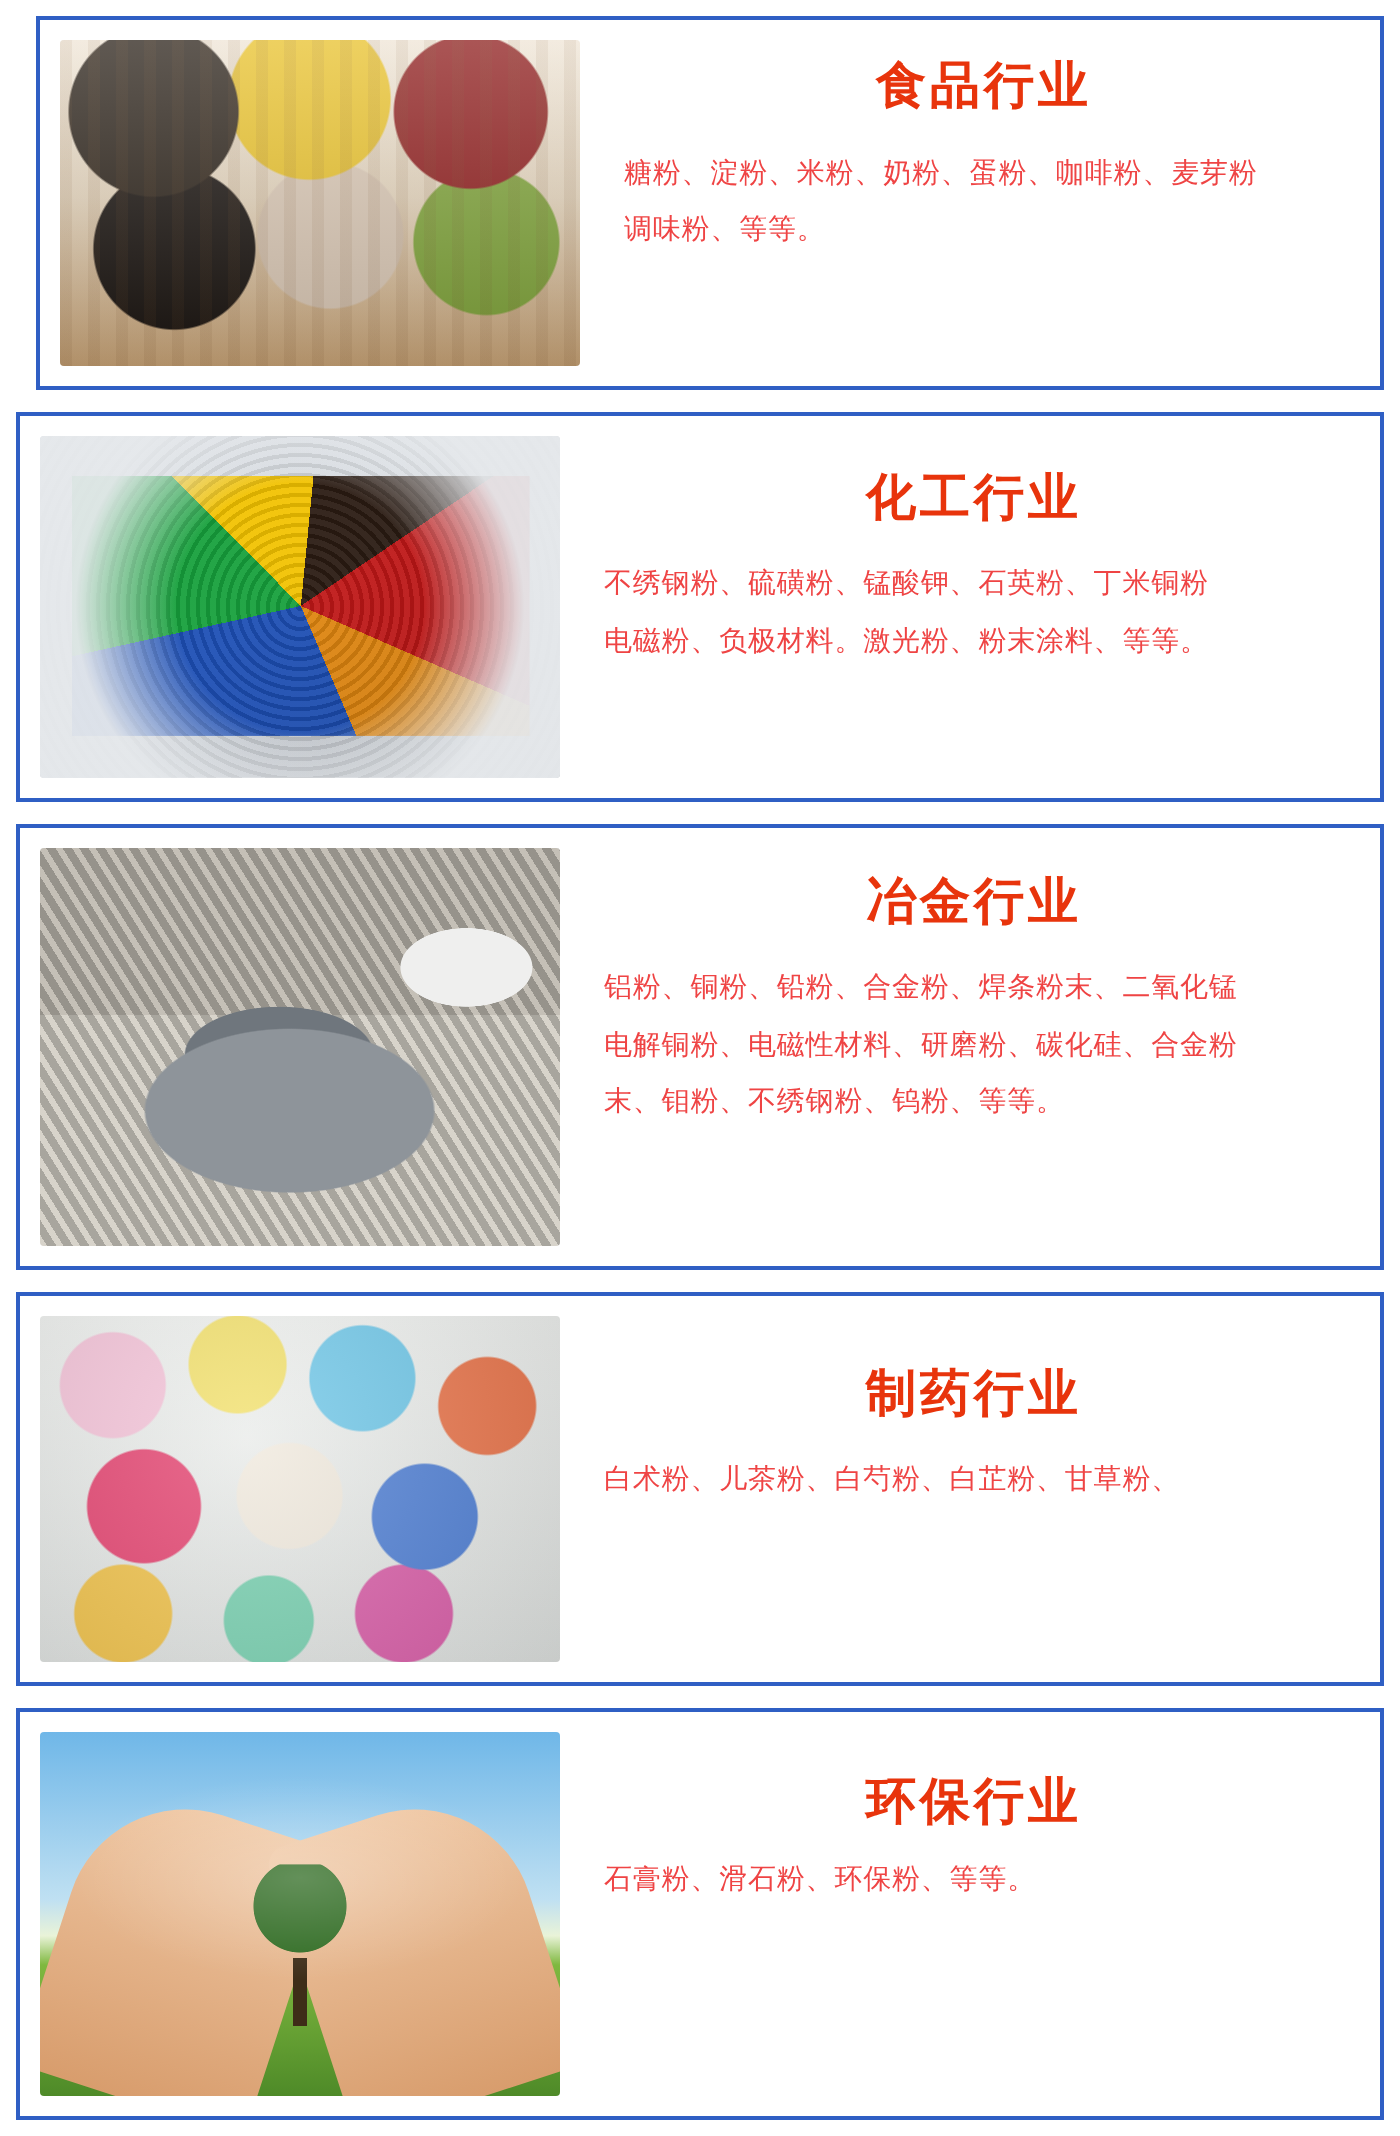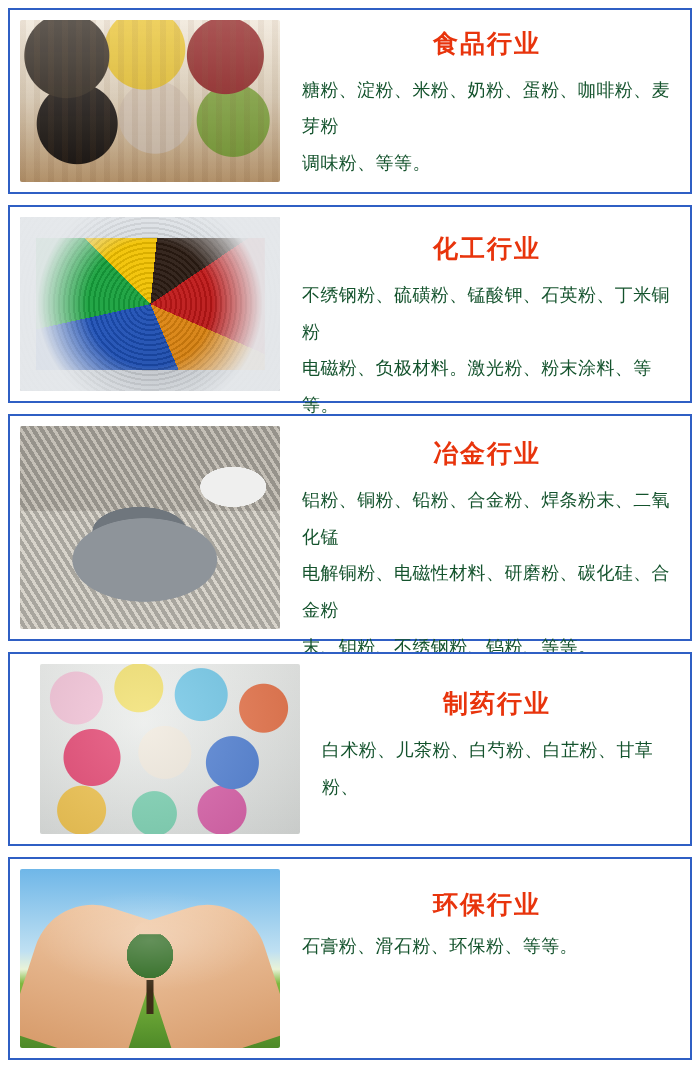--- a/index.html
+++ b/index.html
@@ -24,24 +24,24 @@
   }
   .card {
     border: 2px solid #2f5fc4;
     box-sizing: border-box;
     display: flex;
     flex-direction: row;
     align-items: flex-start;
     background: #fff;
     position: relative;
   }
-  .card.c0 { height: 190px; }
+  .card.c0 { height: 190px; margin-left: 10px; }
   .card.c1 { height: 198px; }
   .card.c2 { height: 227px; }
-  .card.c3 { height: 200px; padding-left: 20px; }
+  .card.c3 { height: 200px; }
   .card.c4 { height: 210px; }
 
   .thumb {
     width: 270px;
     min-width: 270px;
     height: 100%;
     box-sizing: border-box;
     padding: 10px 0 10px 10px;
     display: flex;
     align-items: center;
@@ -65,22 +65,22 @@
   .title {
     color: #e8340c;
     font-size: 25px;
     font-weight: bold;
     letter-spacing: 2px;
     text-align: center;
     margin: 6px 0 14px 0;
     line-height: 1.1;
   }
   .desc {
-    color: #14532d;
-    font-size: 18px;
+    color: #ef4444;
+    font-size: 14px;
     line-height: 2.05;
     text-align: left;
     align-self: stretch;
     letter-spacing: 0.4px;
   }
   .card.c4 .title { margin-bottom: 10px; }
   .card.c4 .body { padding-top: 26px; }
   .card.c3 .body { padding-top: 30px; }
   .card.c0 .body { padding-top: 14px; }
   .card.c1 .body { padding-top: 22px; }

